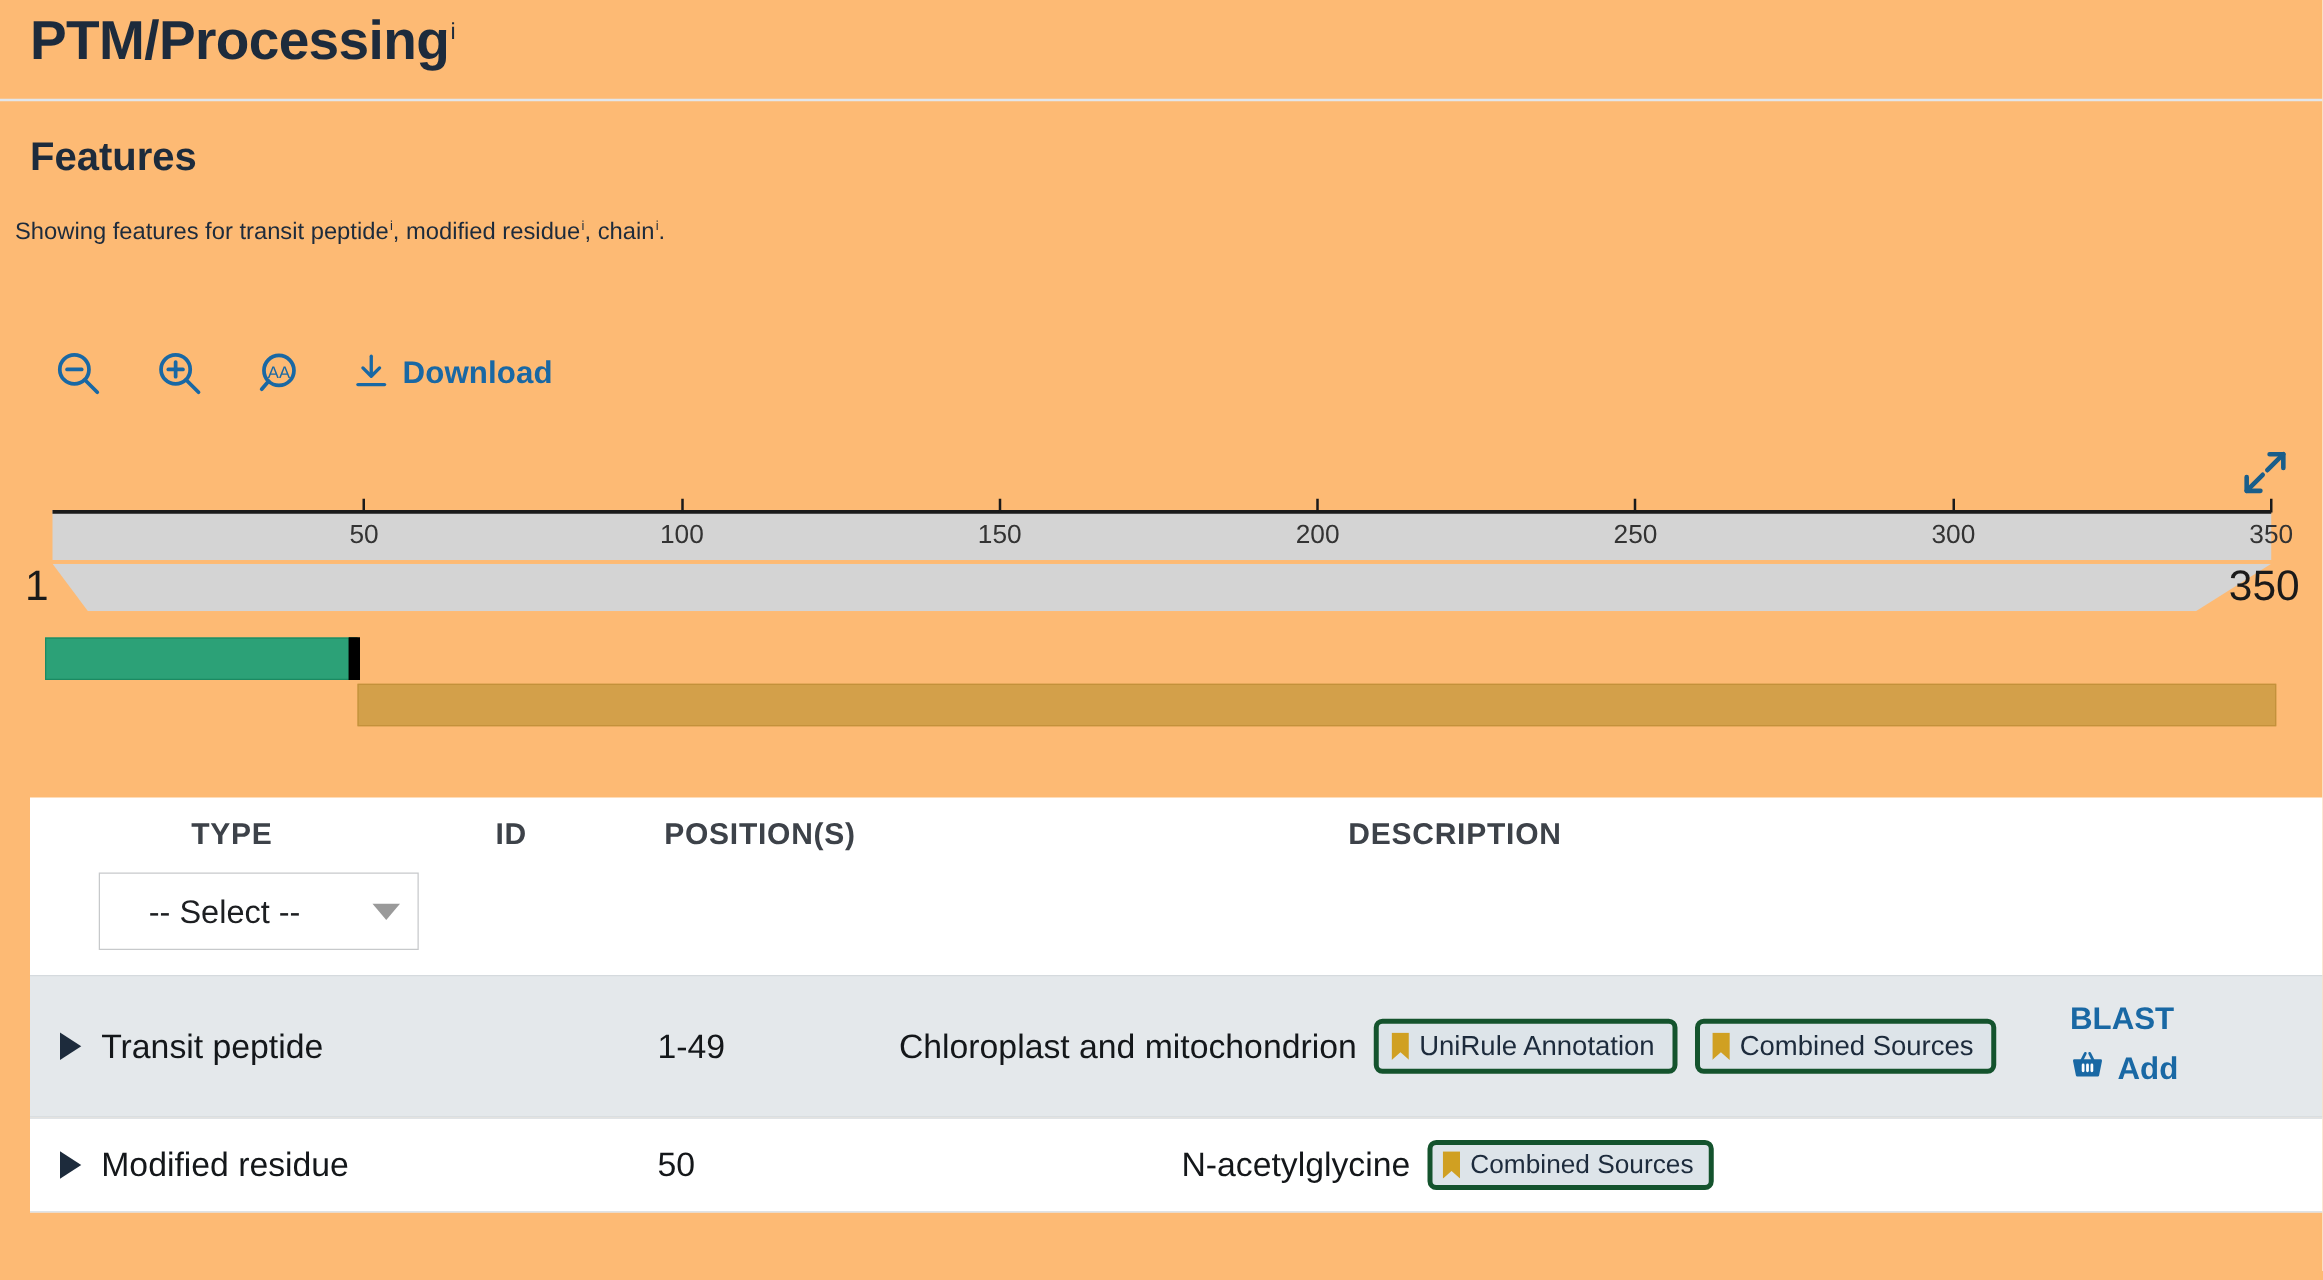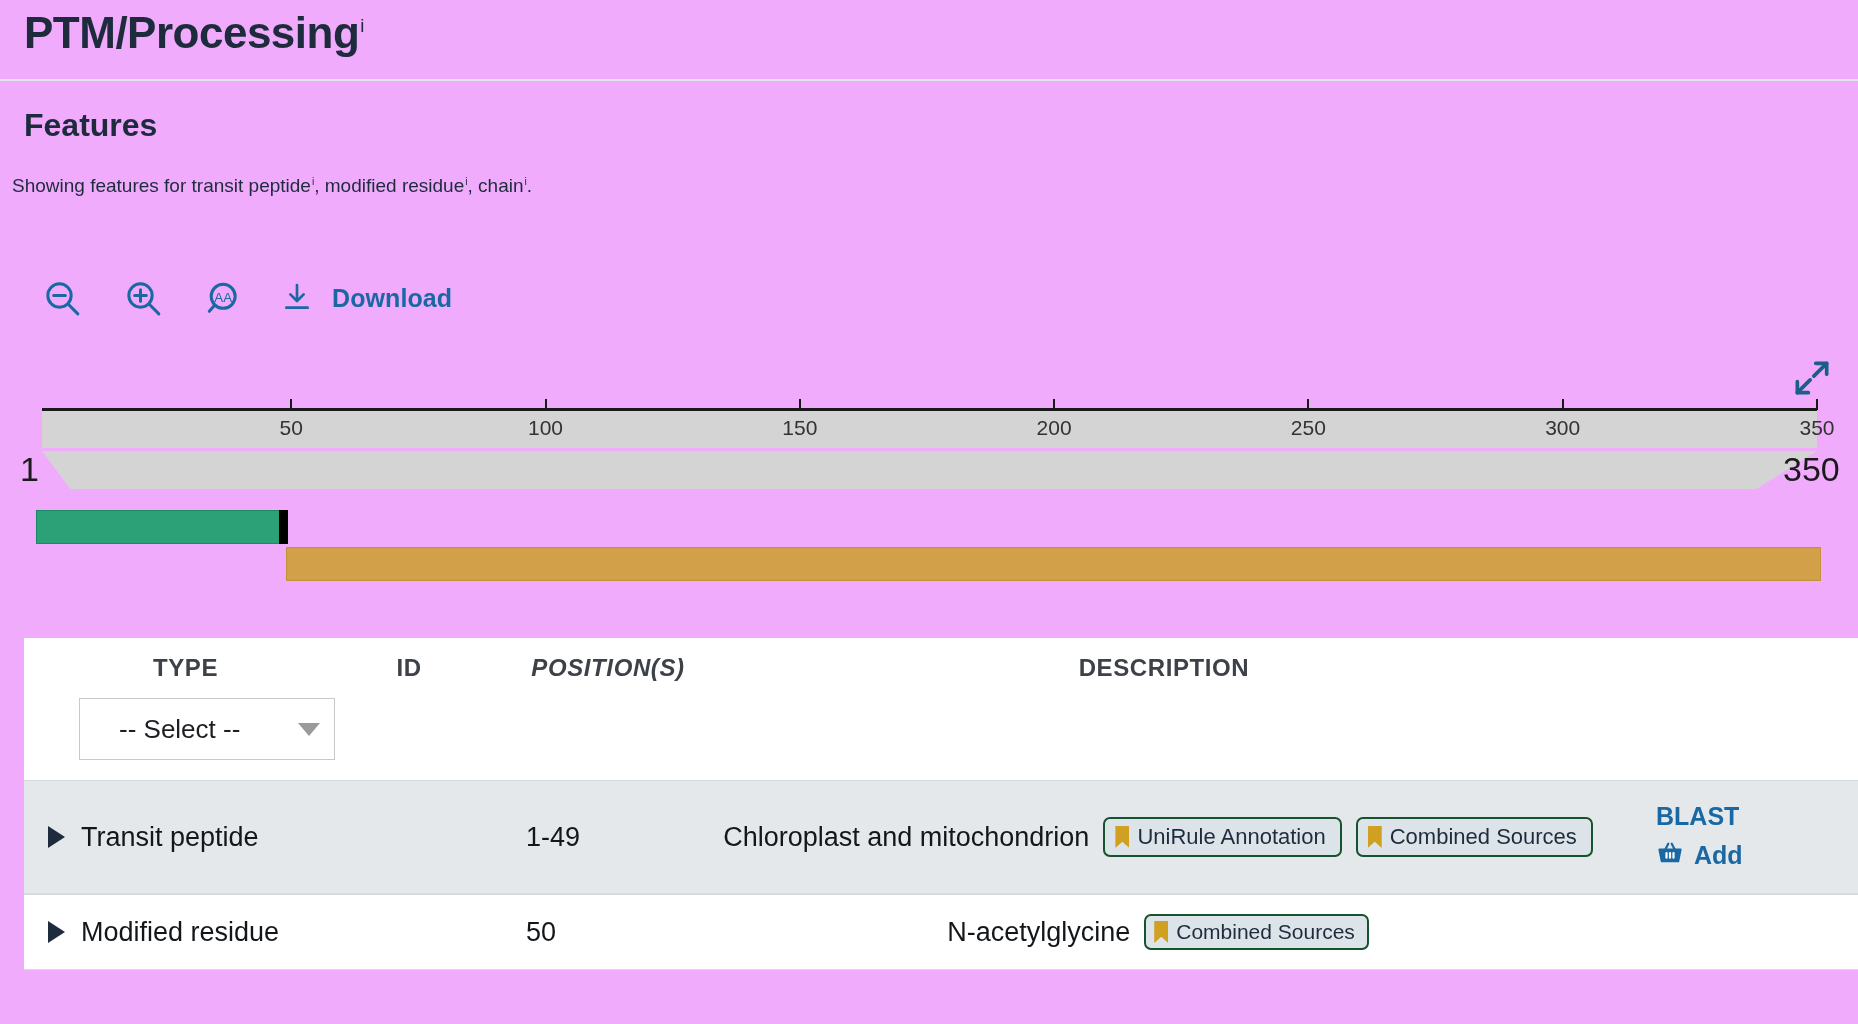--- a/index.html
+++ b/index.html
@@ -9,21 +9,21 @@
     width: 1858px; height: 1024px;
     background: #fafdfd;
     font-family: "Liberation Sans", sans-serif;
     color: #14293a;
     overflow: hidden;
   }
   #root {
     position: relative;
     width: 1858px;
     height: 1024px;
-    background: #f0abfc;
+    background: #fdba74;
   }
 
   
   .page-title {
     position: absolute;
     left: 24px; top: 8px;
     font-size: 44px;
     font-weight: bold;
     letter-spacing: -0.5px;
     color: #1d2b3c;
@@ -85,21 +85,20 @@
     border: none;
     cursor: pointer;
     padding: 0 6px 0 4px;
     margin-left: 4px;
   }
   .download-label {
     color: #1968a4;
     font-size: 25px;
     font-weight: bold;
     letter-spacing: 0.1px;
-    margin-left: 10px;
   }
 
   
   .expand-icon {
     position: absolute;
     right: 24px; top: 356px;
     cursor: pointer;
   }
 
   
@@ -181,21 +180,21 @@
   .thead {
     display: flex;
     align-items: flex-start;
     background: #ffffff;
     height: 142px;
     padding-top: 16px;
     text-align: center;
   }
   .col-type   { width: 268px; padding-left: 55px; }
   .col-id     { width: 234px; }
-  .col-pos    { width: 164px; font-style: italic; }
+  .col-pos    { width: 164px; }
   .col-desc   { flex: 1; }
   .col-act    { width: 220px; }
 
   .th {
     font-size: 24px;
     font-weight: 600;
     letter-spacing: 0.6px;
     color: #3d4249;
   }
   .select-wrap {
@@ -263,21 +262,21 @@
     color: #14171a;
     padding-right: 12px;
     justify-content: center;
   }
   .desc-text { white-space: nowrap; }
 
   .badge {
     display: inline-flex;
     align-items: center;
     gap: 8px;
-    border: 2px solid #14532d;
+    border: 4px solid #14532d;
     border-radius: 7px;
     background: #dde4e9;
     padding: 5px 14px 5px 10px;
     font-size: 22px;
     color: #1d2b3c;
     white-space: nowrap;
     cursor: pointer;
   }
   .badge.small { font-size: 21px; padding: 4px 12px 4px 8px; }
   .bookmark {

